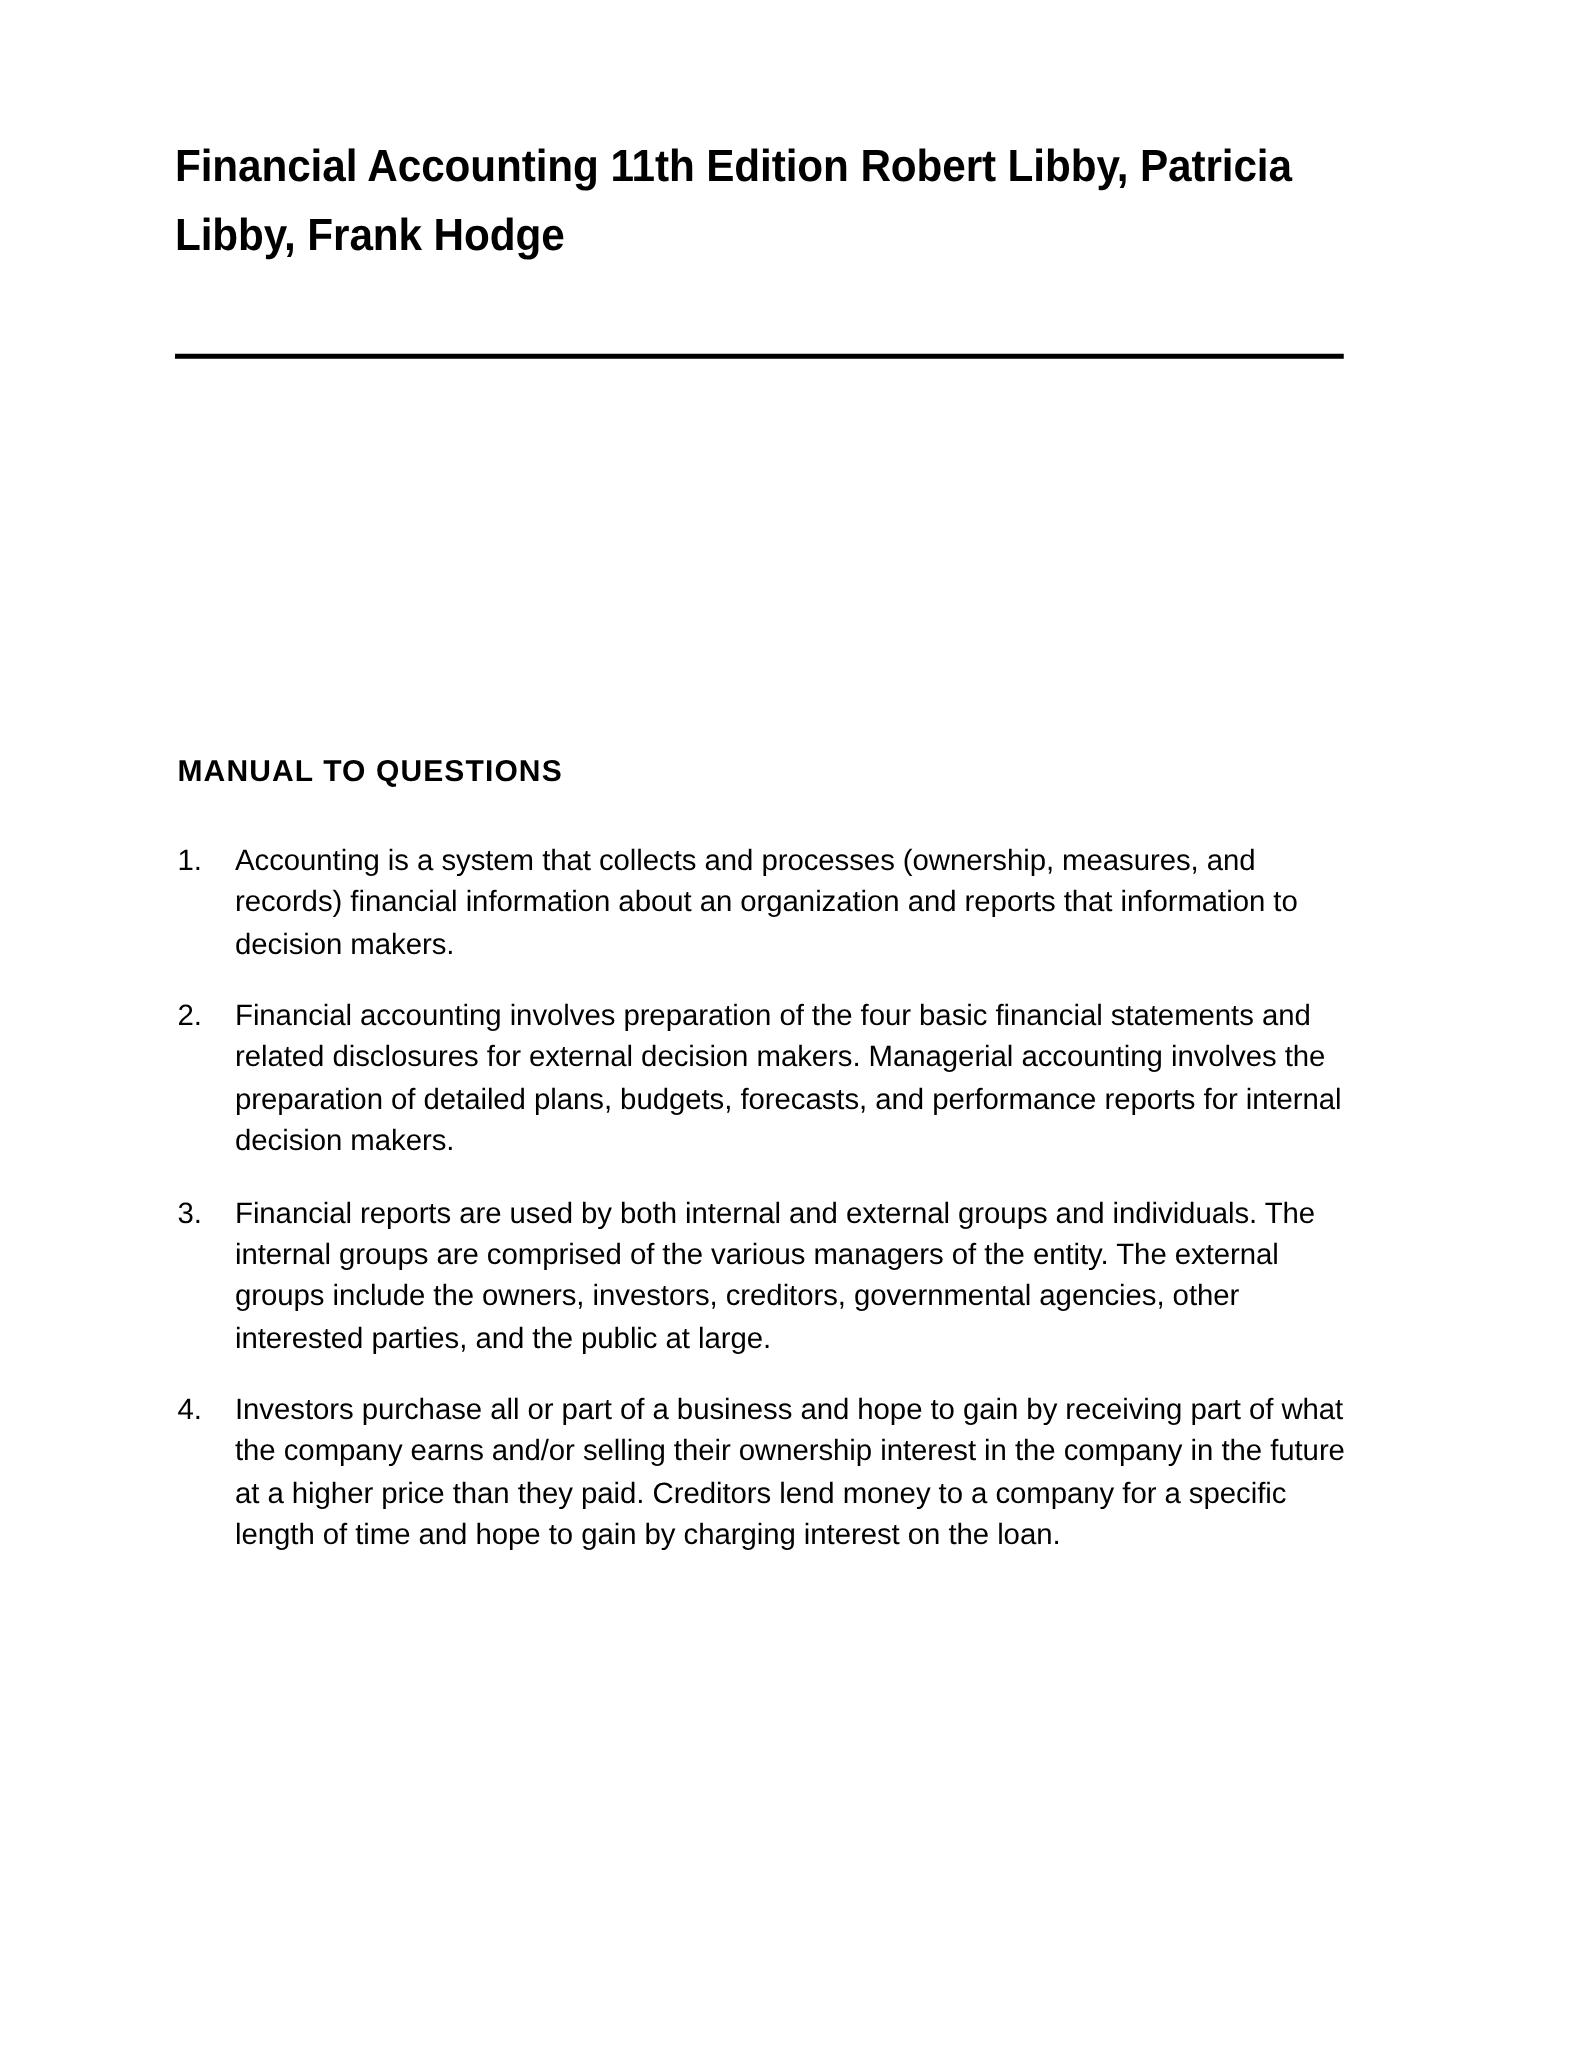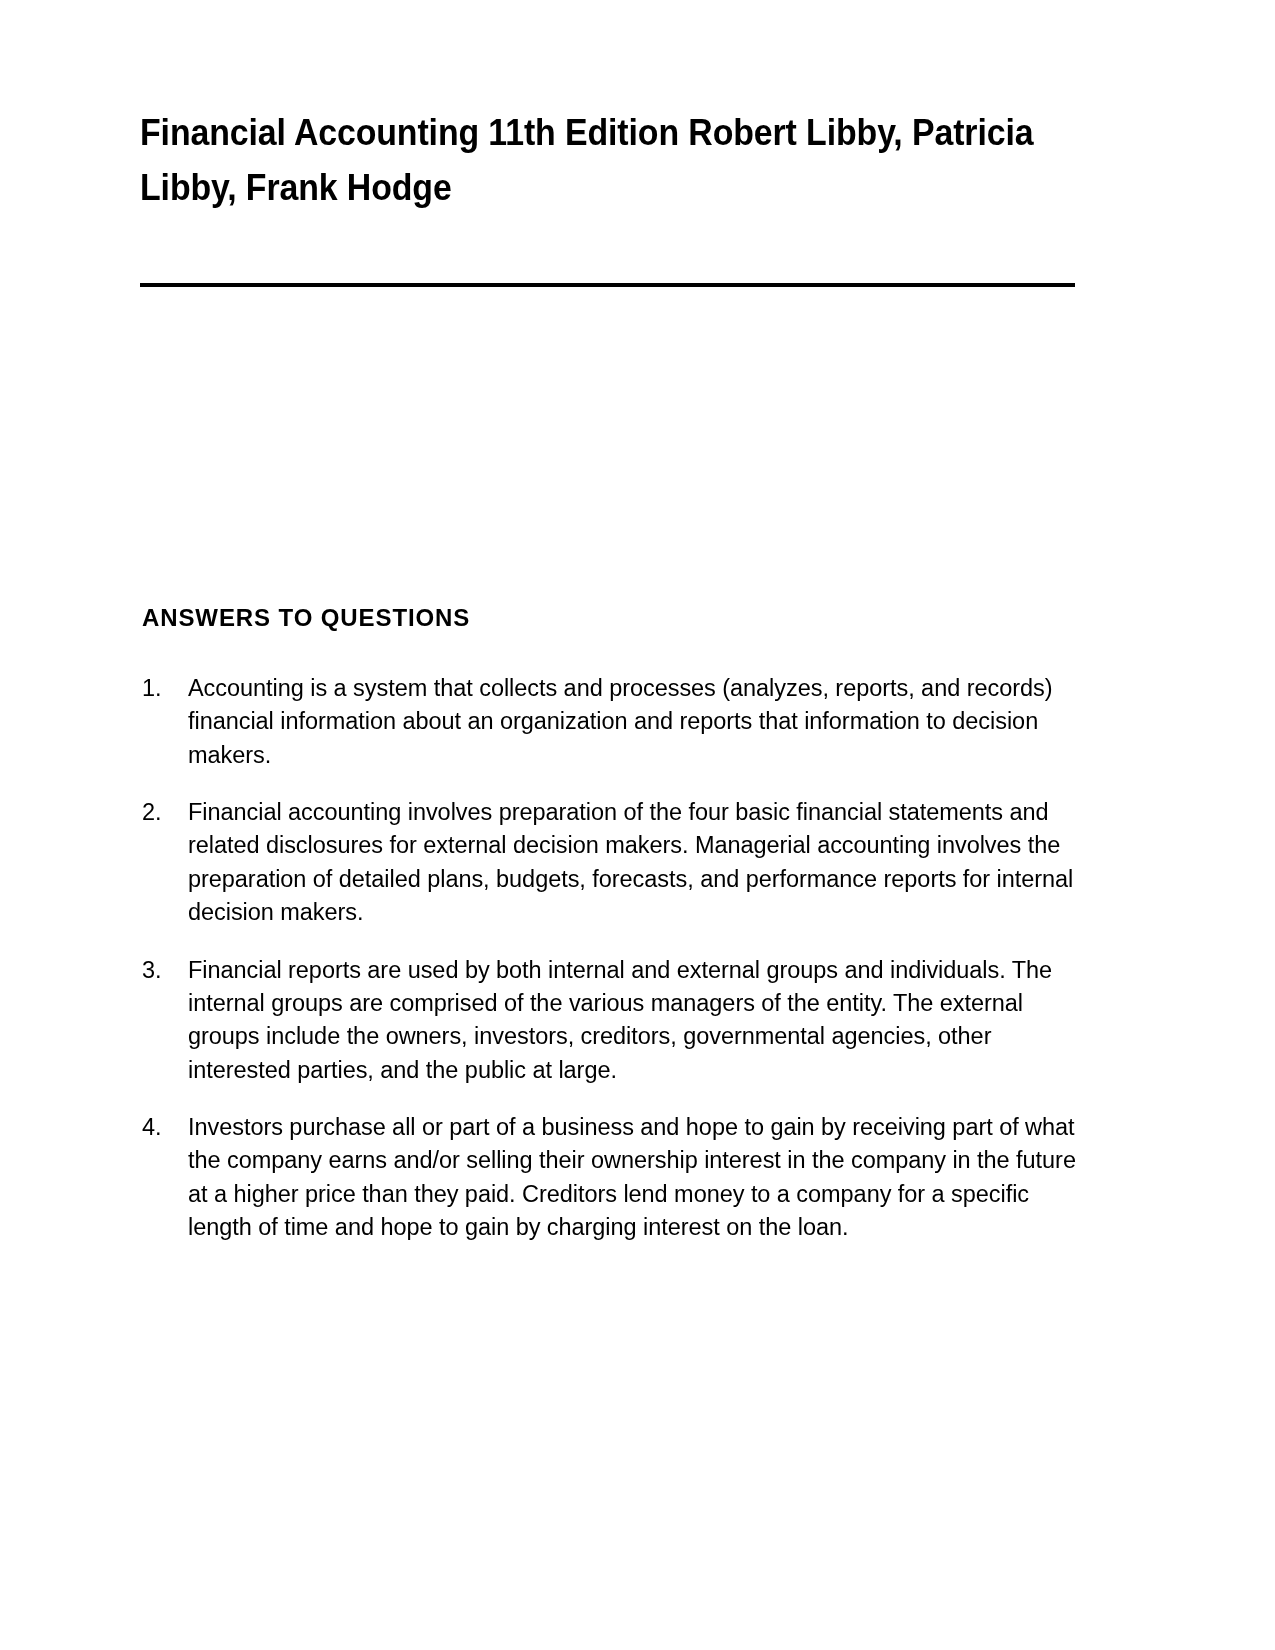--- a/index.html
+++ b/index.html
@@ -150,27 +150,27 @@
 
 <div class="page">
 
   <div class="header-block">
     <div class="book-title">Financial Accounting 11th Edition Robert Libby, Patricia Libby, Frank Hodge</div>
   </div>
 
   <div class="header-rule"></div>
 
 
-  <div class="section-heading">ANSWERS TO QUESTIONS</div>
+  <div class="section-heading">MANUAL TO QUESTIONS</div>
 
   <div class="answers">
 
     <div class="answer-item">
       <div class="answer-number">1.</div>
-      <div class="answer-text">Accounting is a system that collects and processes (analyzes, reports, and records) financial information about an organization and reports that information to decision makers.</div>
+      <div class="answer-text">Accounting is a system that collects and processes (ownership, measures, and records) financial information about an organization and reports that information to decision makers.</div>
     </div>
 
     <div class="answer-item">
       <div class="answer-number">2.</div>
       <div class="answer-text">Financial accounting involves preparation of the four basic financial statements and related disclosures for external decision makers. Managerial accounting involves the preparation of detailed plans, budgets, forecasts, and performance reports for internal decision makers.</div>
     </div>
 
     <div class="answer-item">
       <div class="answer-number">3.</div>
       <div class="answer-text">Financial reports are used by both internal and external groups and individuals. The internal groups are comprised of the various managers of the entity. The external groups include the owners, investors, creditors, governmental agencies, other interested parties, and the public at large.</div>

